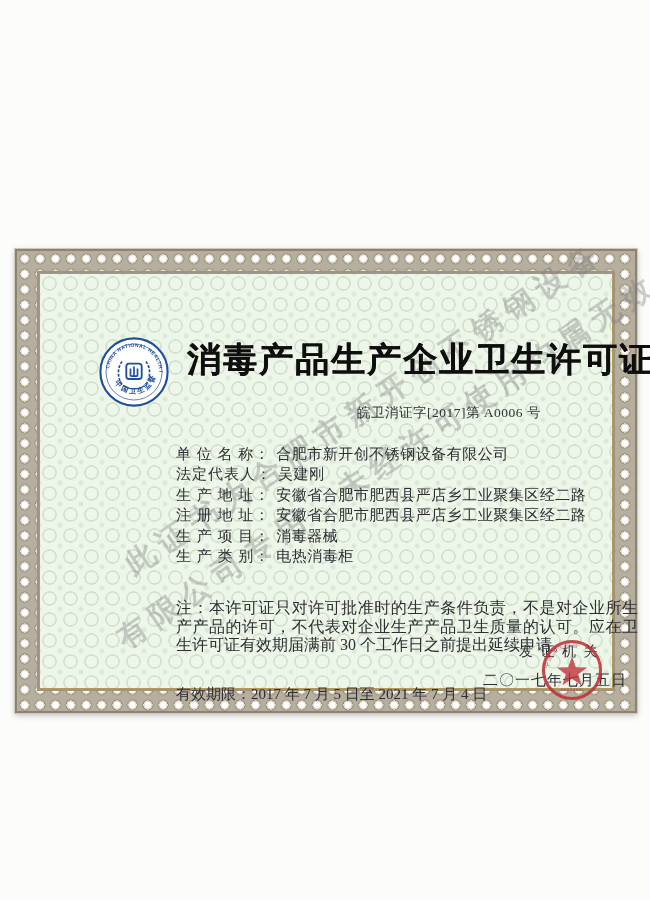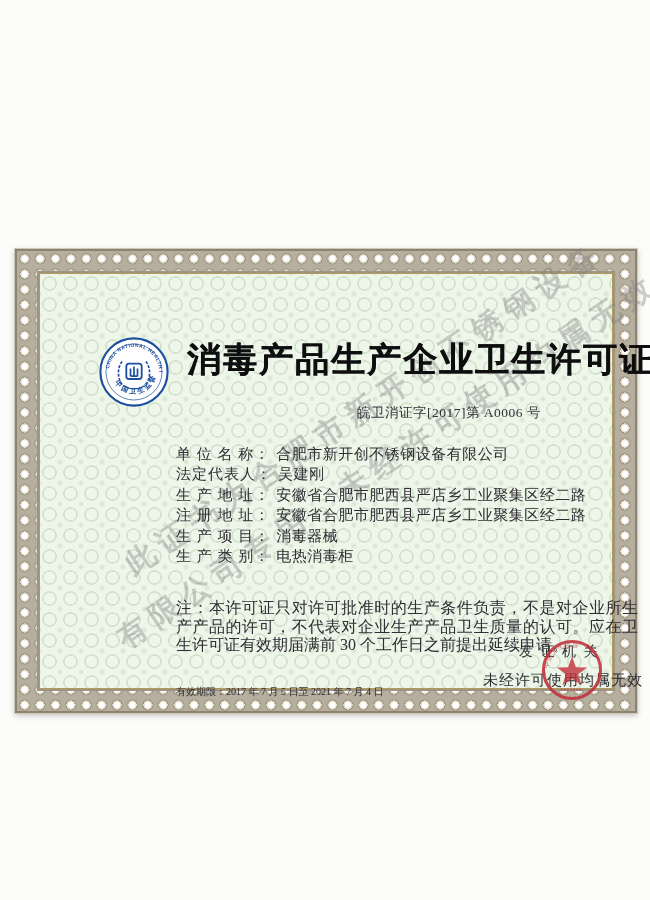--- a/index.html
+++ b/index.html
@@ -66,21 +66,21 @@
   }
   .issuer{
     position:absolute;left:480px;top:370px;font-size:14px;color:#2e2e33;
     letter-spacing:2px;white-space:nowrap;
   }
   .issue-date{
     position:absolute;left:444px;top:398px;font-size:15px;color:#2e2e33;
     letter-spacing:1px;white-space:nowrap;
   }
   .validity{
-    position:absolute;left:137px;top:412px;font-size:10px;color:#2e2e33;white-space:nowrap;
+    position:absolute;left:137px;top:412px;font-size:15px;color:#2e2e33;white-space:nowrap;
   }
   
   .seal{position:absolute;left:502px;top:366px;width:62px;height:62px;opacity:.88;}
 </style>
 </head>
 <body>
 
 <div class="cert">
   <div class="cert-inner">
 
@@ -130,21 +130,21 @@
         <span class="lab">生 产 项 目：</span><span class="val">消毒器械</span>
       </div>
       <div class="frow">
         <span class="lab">生 产 类 别：</span><span class="val">电热消毒柜</span>
       </div>
     </div>
 
     <div class="note">注：本许可证只对许可批准时的生产条件负责，不是对企业所生产产品的许可，不代表对企业生产产品卫生质量的认可。应在卫生许可证有效期届满前 30 个工作日之前提出延续申请。</div>
 
     <div class="issuer">发 证 机 关</div>
-    <div class="issue-date">未经许可使用均属无效</div>
+    <div class="issue-date">二〇一七年七月五日</div>
 
     <div class="validity">有效期限：2017 年 7 月 5 日至 2021 年 7 月 4 日</div>
 
     <svg class="seal" viewBox="0 0 100 100">
       <circle cx="50" cy="50" r="46" fill="none" stroke="#c0303a" stroke-width="5"></circle>
       <polygon points="50,28 56.2,45.4 74.6,45.8 60,57 65.4,74.6 50,64.2 34.6,74.6 40,57 25.4,45.8 43.8,45.4" fill="#c0303a" opacity="0.9"></polygon>
       <defs>
         <path id="sealArc" d="M 50,50 m -38,0 a 38,38 0 1,1 76,0" fill="none"></path>
       </defs>
       <text font-size="10" fill="rgba(192,48,58,0.8)" letter-spacing="1.5" font-family="DejaVu Sans, sans-serif" filter="blur(0.4px)">

